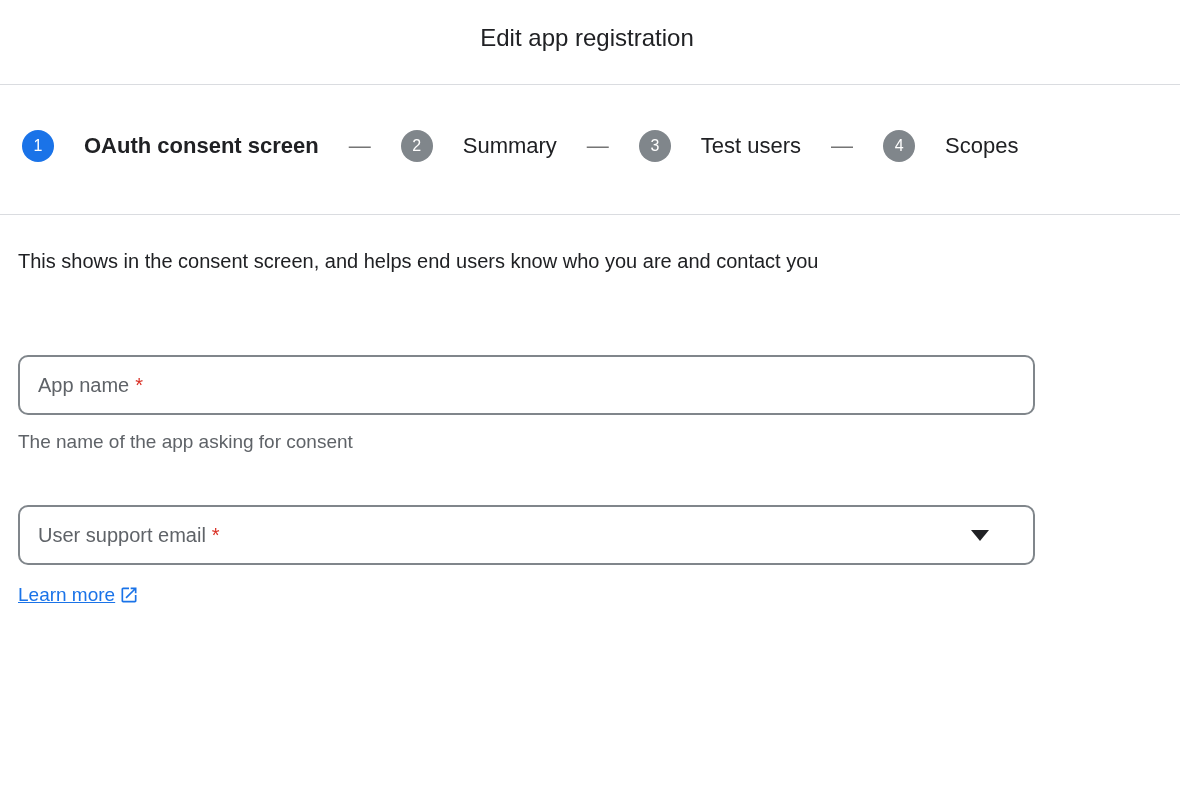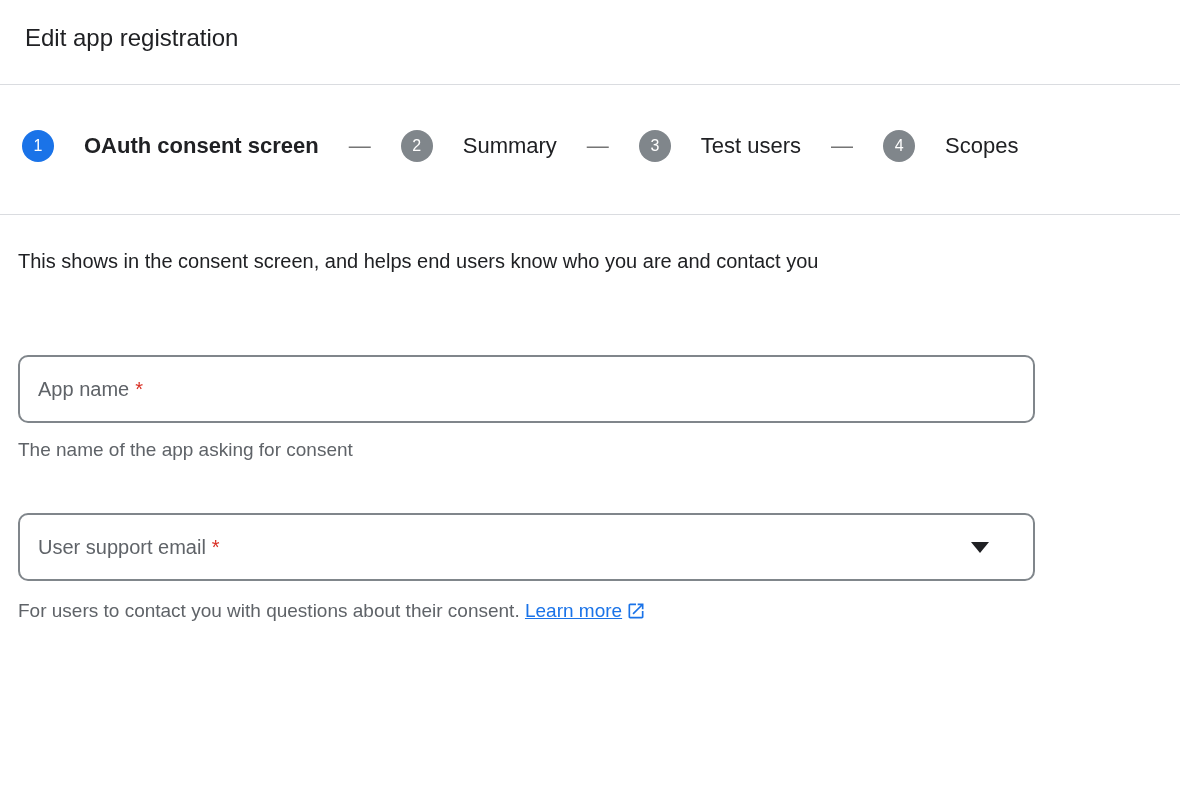--- a/index.html
+++ b/index.html
@@ -15,21 +15,22 @@
   * { box-sizing: border-box; margin: 0; padding: 0; }
   html, body {
     width: 1180px;
     height: 810px;
     background: #ffffff;
     font-family: "Liberation Sans", "DejaVu Sans", sans-serif;
     color: var(--text-dark, #202124);
     overflow: hidden;
   }
   .page-header {
-    padding: 22px 24px 0 25px;
+    padding: 22px 24px 0 18px;
+    text-align: center;
   }
   .page-title {
     font-size: 24px;
     line-height: 32px;
     font-weight: 400;
     color: var(--text-dark, #202124);
   }
   .divider {
     border: none;
     border-top: 1px solid var(--divider-gray, #dadce0);
@@ -93,21 +94,21 @@
     margin-top: 26px;
     font-size: 20px;
     line-height: 40px;
     max-width: 810px;
     color: var(--text-dark, #202124);
   }
 
   .field {
     margin-top: 74px;
     width: 1017px;
-    height: 68px;
+    height: 60px;
     border: 2px solid var(--field-border, #80868b);
     border-radius: 10px;
     display: flex;
     align-items: center;
     padding: 0 22px 0 18px;
     cursor: text;
     background: #ffffff;
   }
   .field.select { margin-top: 51px; cursor: pointer; text-align: center; }
   .field-label {
@@ -208,21 +209,20 @@
     </div>
     <p class="helper-text">The name of the app asking for consent</p>
 
     <div class="field select">
       <span class="field-label">User support email</span>
       <span class="required-marker">*</span>
       <span class="field-spacer"></span>
       <span class="dropdown-arrow"></span>
     </div>
     <p class="helper-text email-helper">
-      <span>For users to contact you with questions about their consent.</span>
       <a class="learn-more-link">
         <span class="link-text">Learn more</span>
         <svg class="external-link-icon" width="20" height="20" viewBox="0 0 24 24" fill="#1a73e8" aria-hidden="true">
           <path d="M19 19H5V5h7V3H5c-1.11 0-2 .9-2 2v14c0 1.1.89 2 2 2h14c1.1 0 2-.9 2-2v-7h-2v7zM14 3v2h3.59l-9.83 9.83 1.41 1.41L19 6.41V10h2V3h-7z"></path>
         </svg>
       </a>
     </p>
   </main>
 
 </div>

